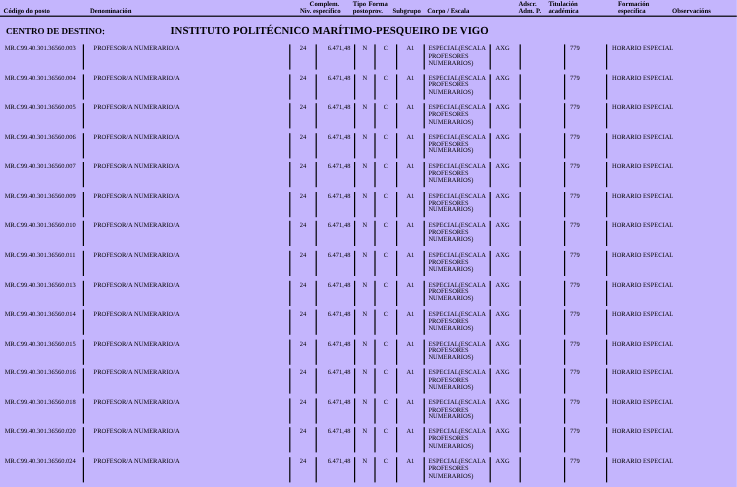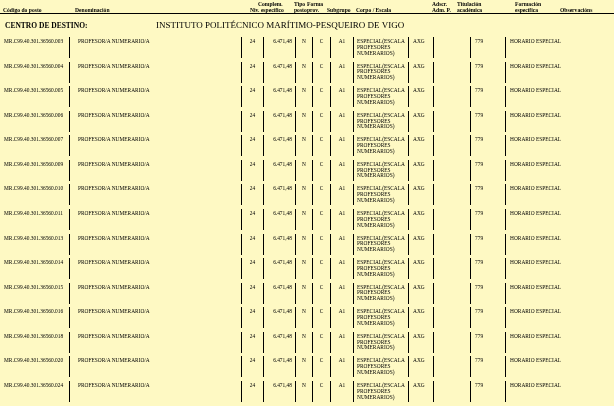--- a/index.html
+++ b/index.html
@@ -1,27 +1,27 @@
 <!DOCTYPE html>
 <html><head>
 <meta charset="utf-8">
 <style>
   html,body{margin:0;padding:0;}
   body{
     width:614px;height:406px;overflow:hidden;background:#ffffff;color:#000;
     font-family:"Liberation Serif","DejaVu Serif",serif;
     position:relative;
   }
-  .page{position:absolute;inset:0;background:#fef9c3;}
+  .page{position:absolute;inset:0;background:#c4b5fd;}
   
   .hdr{position:absolute;font-weight:bold;font-size:5.6px;line-height:6px;white-space:nowrap;}
   .hdr-rule{position:absolute;left:0;top:13px;width:614px;height:1px;background:#000;}
   
   .centro-label{position:absolute;left:5px;top:21px;font-weight:bold;font-size:7.5px;white-space:nowrap;}
-  .centro-value{position:absolute;left:156px;top:19.5px;font-weight:normal;font-size:9px;white-space:nowrap;text-align:right;}
+  .centro-value{position:absolute;left:142px;top:19.5px;font-weight:bold;font-size:9px;white-space:nowrap;text-align:right;}
   
   #rows{position:absolute;left:0;top:0;width:614px;height:406px;}
   .row{position:absolute;left:0;width:614px;height:21px;}
   .cell{
     position:absolute;top:0;bottom:0;box-sizing:border-box;
     font-size:5.4px;line-height:5.8px;padding-top:2px;overflow:hidden;
     white-space:nowrap;
   }
   .bl{border-left:1px solid #000;}
   .c-codigo    {left:0;   width:69px; padding-left:4px;}

